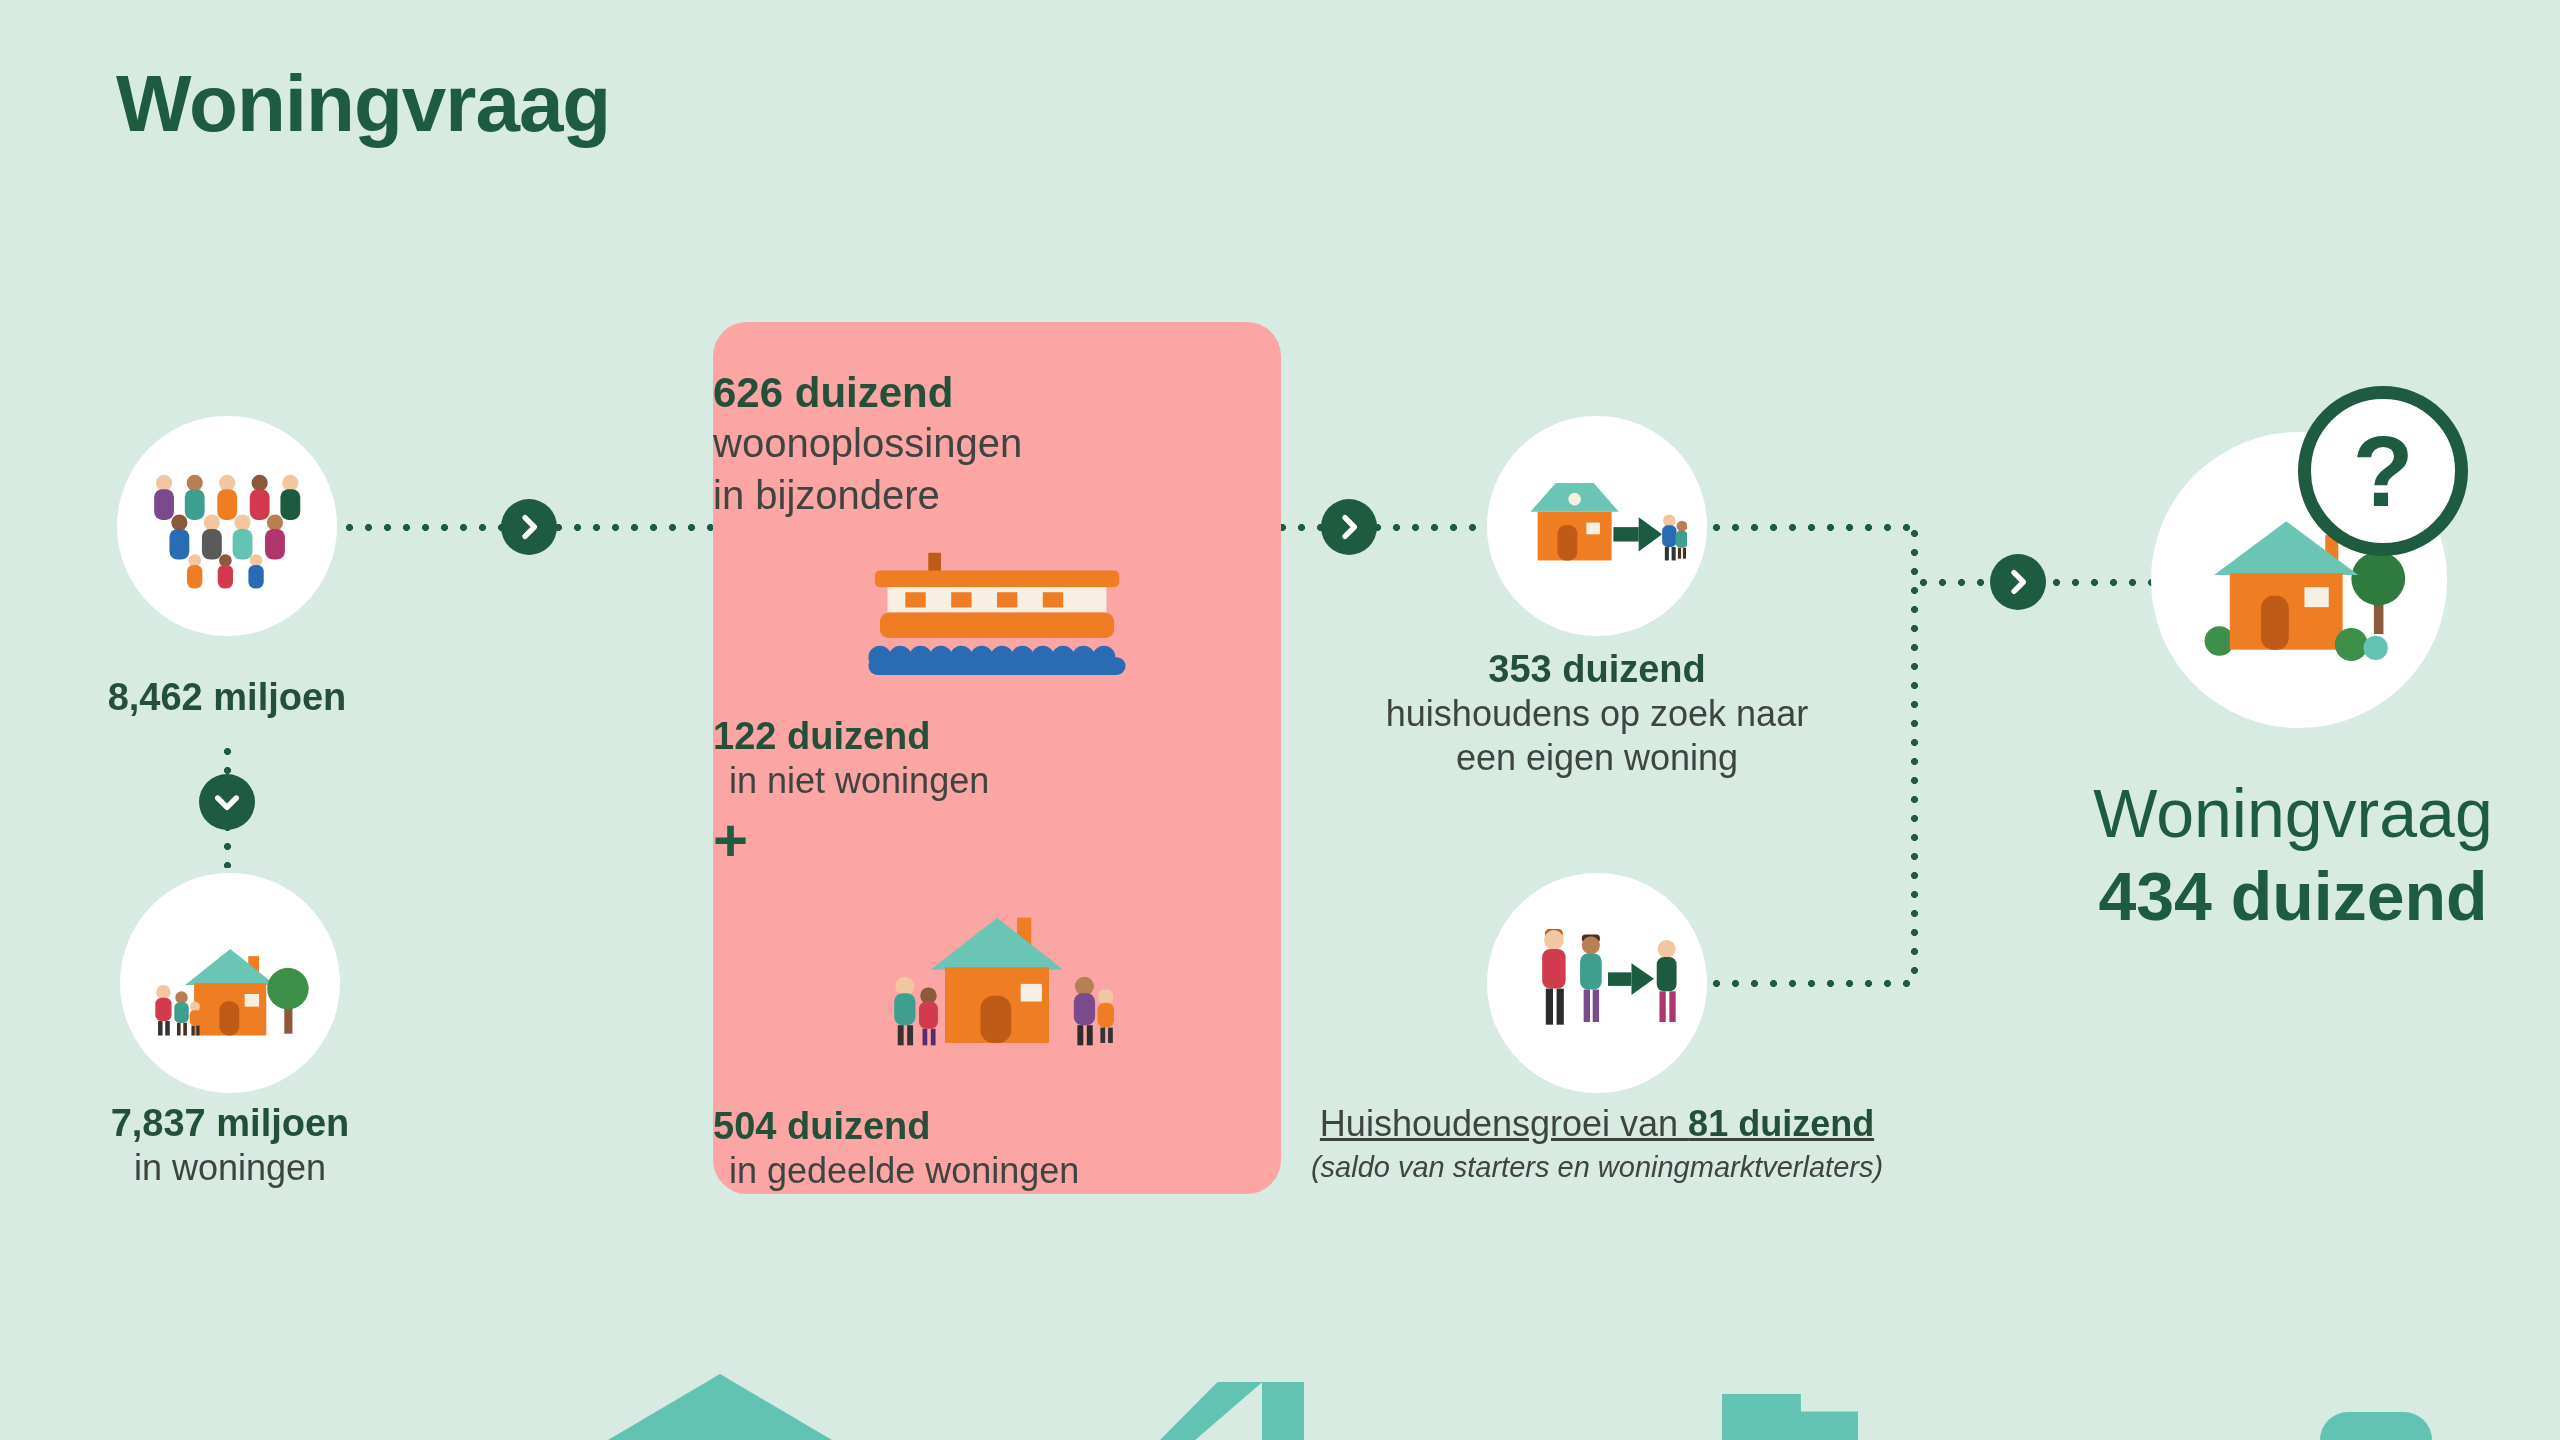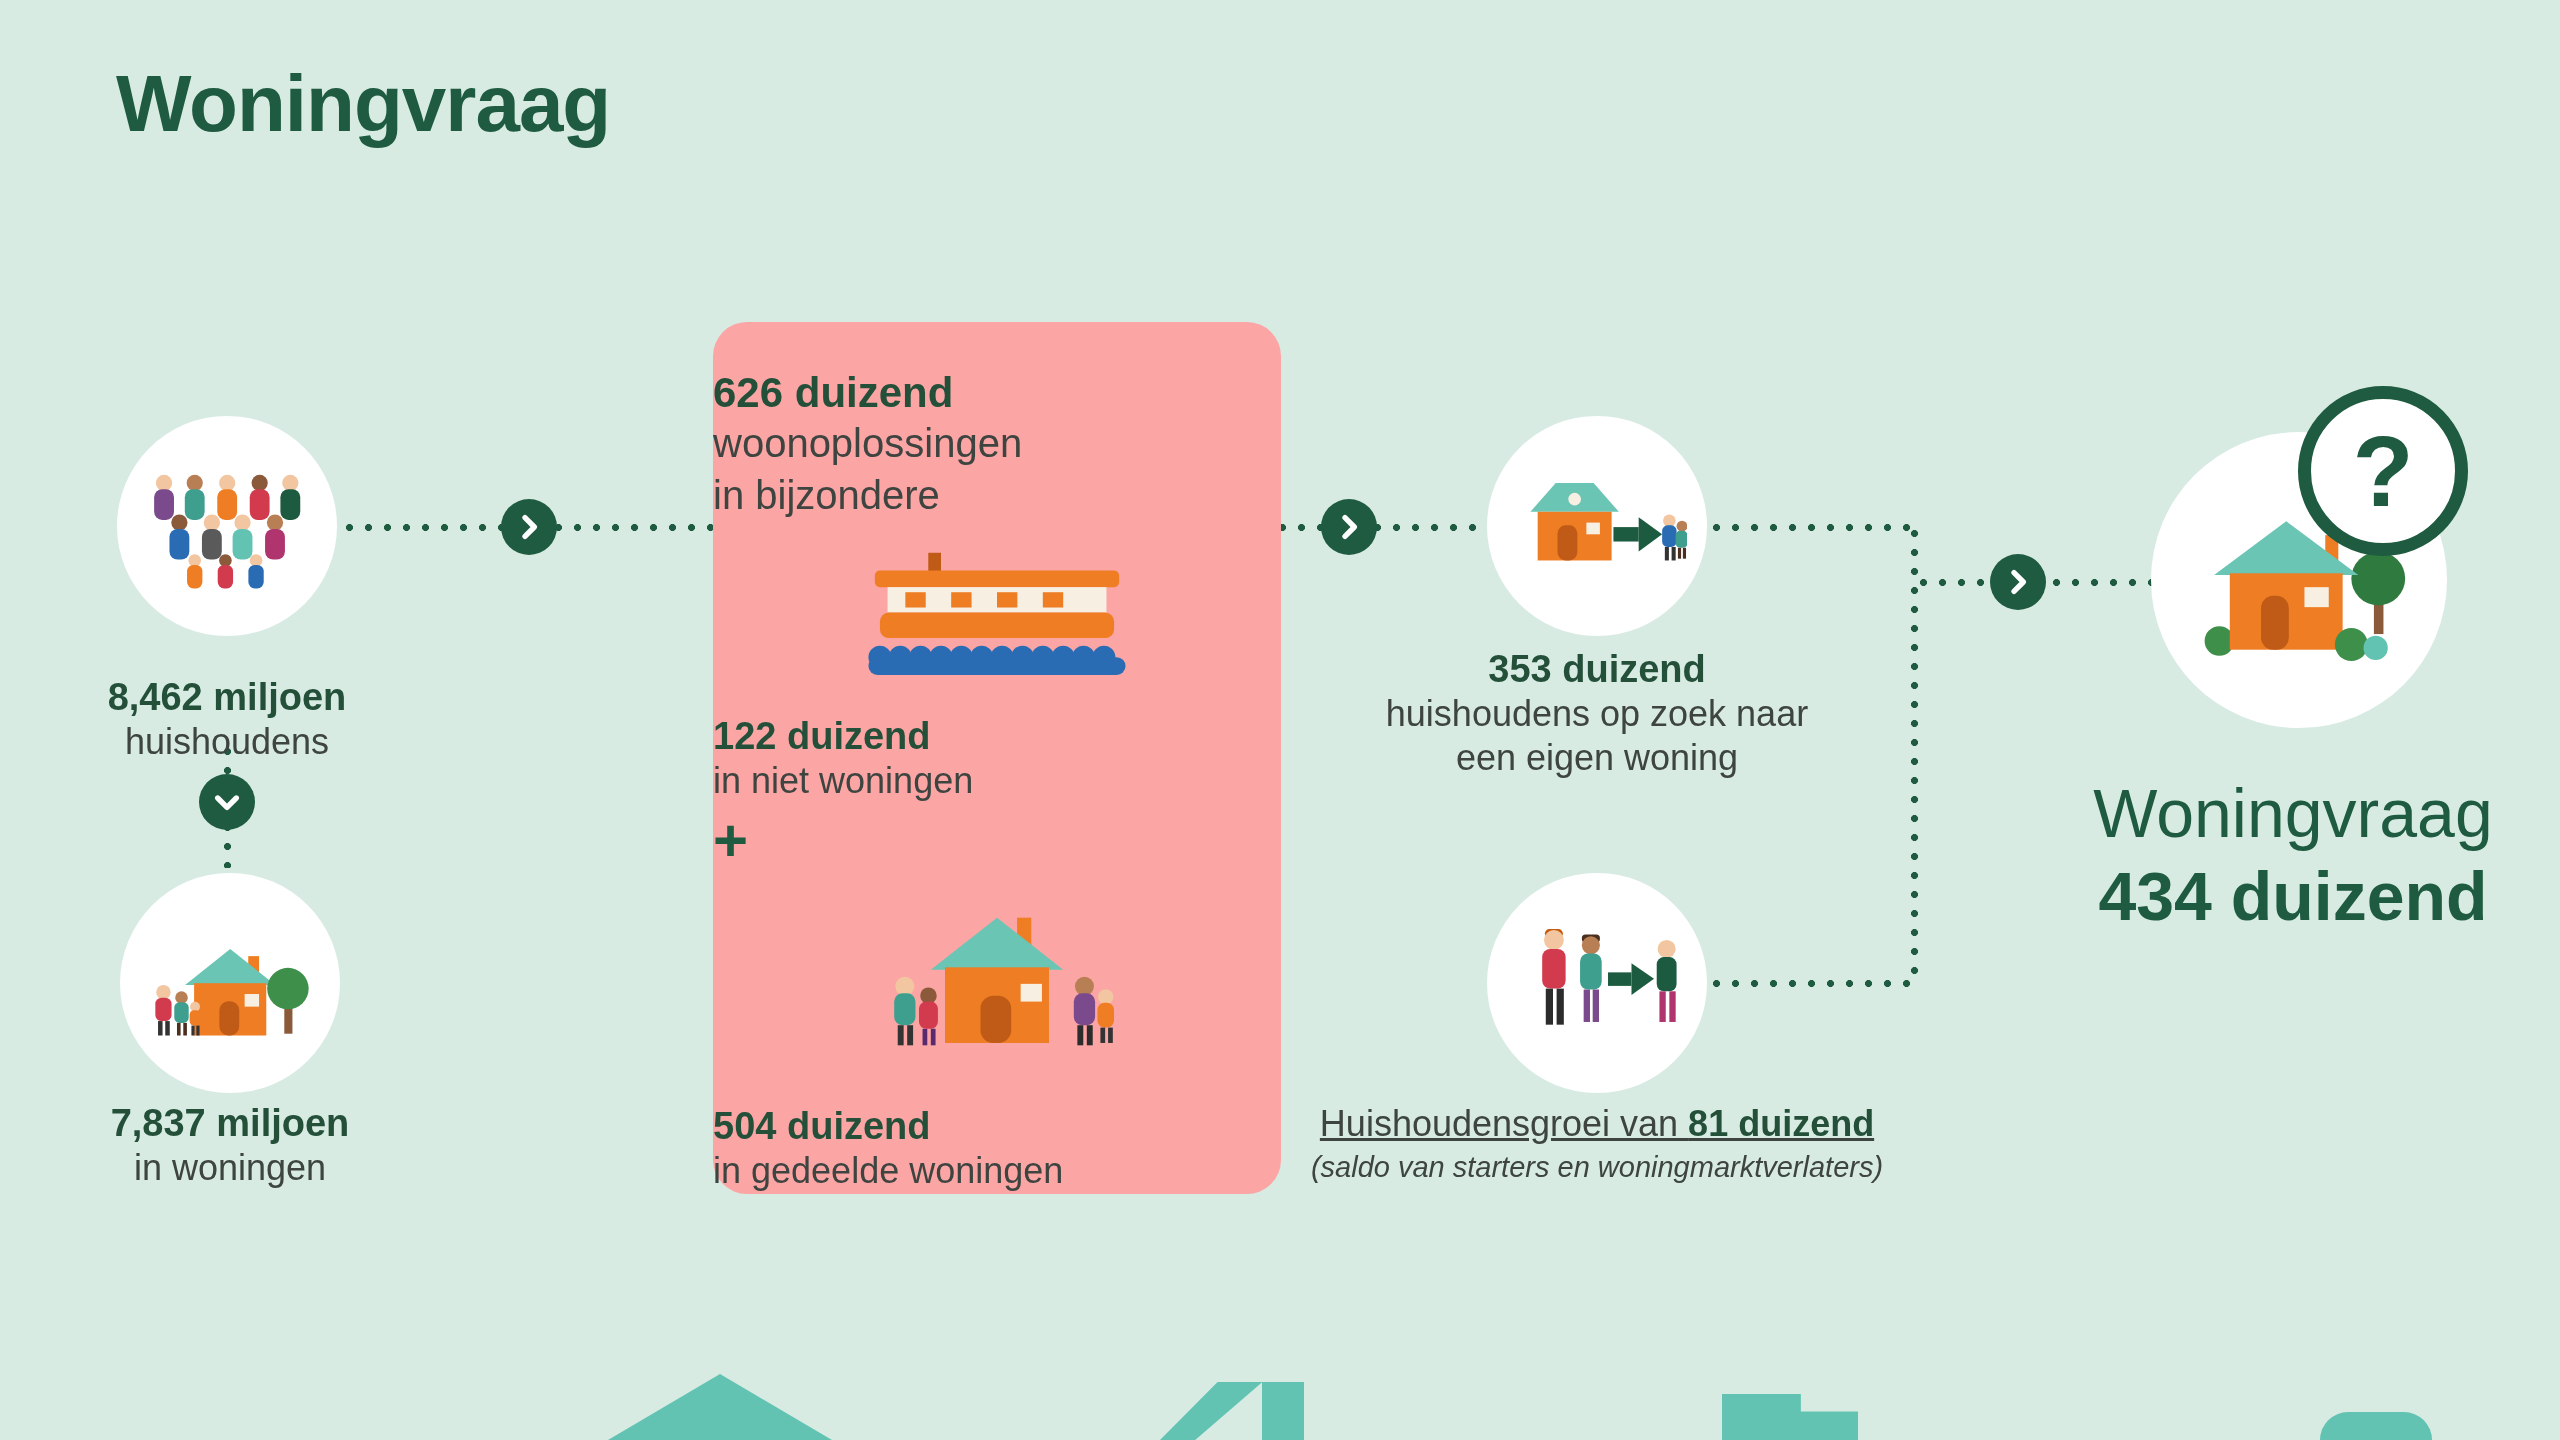--- a/index.html
+++ b/index.html
@@ -66,21 +66,21 @@
 
   
   .card {
     position:absolute; left:713px; top:322px; width:568px; height:872px;
     background:#fca5a5; border-radius:34px; text-align:left;
   }
   .card .val-lg { margin-top:46px; font-size:42px; font-weight:700; color:#24503a; line-height:1.2; }
   .card .lbl-lg { font-size:40px; line-height:1.28; color:#3e4440; }
   .card .ill-boat { display:block; margin:24px auto 0; width:280px; height:153px; }
   .card .val-sm { margin-top:16px; font-size:38px; font-weight:700; color:#24503a; line-height:1.2; }
-  .card .lbl-sm { font-size:36px; color:#3e4440; line-height:1.2; }
+  .card .lbl-sm { font-size:36px; color:#3e4440; line-height:1.2;padding-left:16px; }
   .card .plus { margin-top:8px; font-size:60px; font-weight:700; color:#1e5b41; line-height:1; }
   .card .ill-shared { display:block; margin:4px auto 0; width:260px; height:213px; }
 
   
   .badge {
     position:absolute; left:2298px; top:386px; width:170px; height:170px;
     box-sizing:border-box; background:#fff; border:13px solid #1e5b41; border-radius:50%;
     display:flex; align-items:center; justify-content:center;
     font-size:100px; font-weight:700; color:#1e5b41;
   }
@@ -161,21 +161,20 @@
       <circle cx="64" cy="138" r="7" fill="#f2c6a0"></circle>
         <rect x="55.5" y="143" width="17" height="26" rx="7" fill="#ee7d23"></rect>
       <circle cx="98" cy="138" r="7" fill="#8a5a3b"></circle>
         <rect x="89.5" y="143" width="17" height="26" rx="7" fill="#d23b4e"></rect>
       <circle cx="132" cy="138" r="7" fill="#f2c6a0"></circle>
         <rect x="123.5" y="143" width="17" height="26" rx="7" fill="#2a6cb4"></rect>
     </svg>
   </div>
   <div class="cap cap-crowd">
     <div class="val">8,462 miljoen</div>
-    <div class="lbl">huishoudens</div>
   </div>
 
   <div class="circle c-house">
     <svg viewBox="0 0 200 200">
       <rect x="120" y="70" width="12" height="26" fill="#ee7d23"></rect>
       <polygon points="50,102 100,62 150,102" fill="#6ac5b4"></polygon>
       <rect x="60" y="100" width="80" height="58" fill="#ee7d23"></rect>
       <rect x="88" y="120" width="22" height="38" rx="10" fill="#bf5b16"></rect>
       <rect x="116" y="112" width="16" height="14" fill="#f7efe2"></rect>
       <rect x="160" y="126" width="9" height="30" fill="#8a5a3b"></rect>

